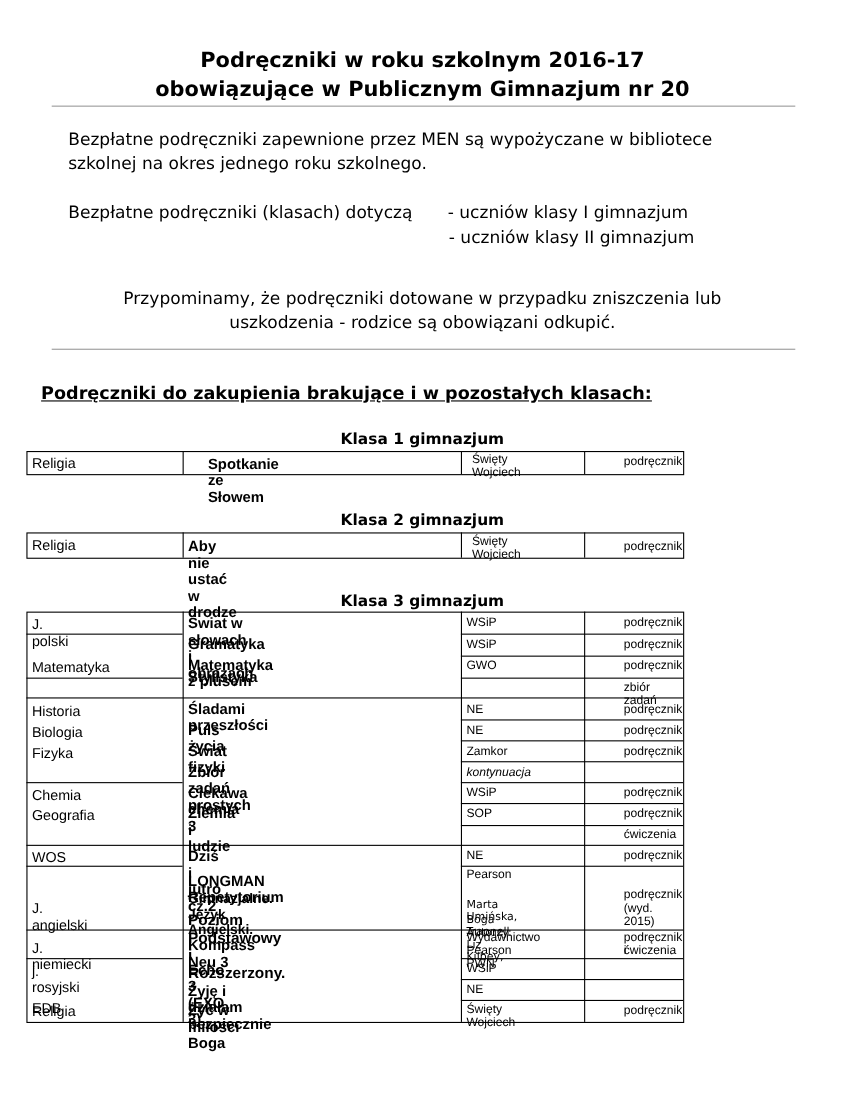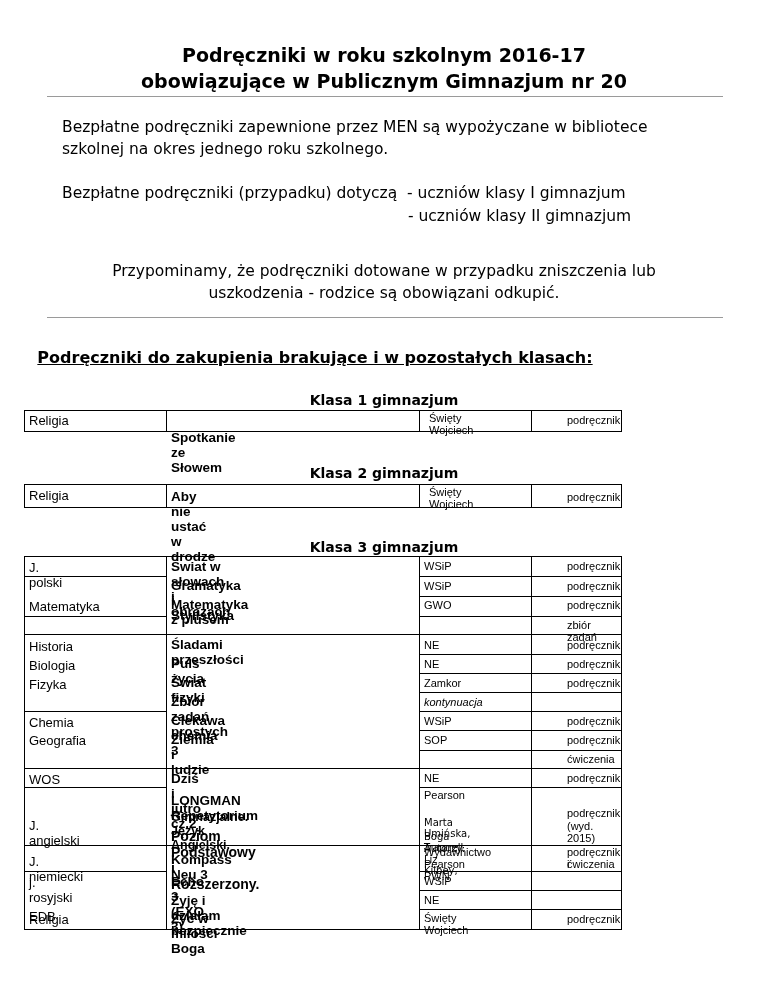--- a/index.html
+++ b/index.html
@@ -26,38 +26,38 @@
 </head>
 <body>
 
 <div class="abs title" style="top:42px;">Podręczniki w roku szkolnym 2016-17</div>
 <div class="abs title" style="top:68px;">obowiązujące w Publicznym Gimnazjum nr 20</div>
 <div class="hr" style="top:96px;"></div>
 
 <div class="para" style="top:116px;">Bezpłatne podręczniki zapewnione przez MEN są wypożyczane w bibliotece</div>
 <div class="para" style="top:138px;">szkolnej na okres jednego roku szkolnego.</div>
 
-<div class="para" style="top:182px;">Bezpłatne podręczniki (przypadku) dotyczą</div>
+<div class="para" style="top:182px;">Bezpłatne podręczniki (klasach) dotyczą</div>
 <div class="para" style="top:182px; left:407px;">- uczniów klasy I gimnazjum</div>
 <div class="para" style="top:205px; left:408px;">- uczniów klasy II gimnazjum</div>
 
 <div class="center" style="top:260px;">Przypominamy, że podręczniki dotowane w przypadku zniszczenia lub</div>
 <div class="center" style="top:282px;">uszkodzenia - rodzice są obowiązani odkupić.</div>
 <div class="hr" style="top:317px;"></div>
 
 <div class="section-head" style="top:348px;">Podręczniki do zakupienia brakujące i w pozostałych klasach:</div>
 
 <div class="class-head" style="top:392px;">Klasa 1 gimnazjum</div>
 <div class="grid" style="top:410px;">
   <div class="box" style="left:0; top:0; width:596px; height:20px;"></div>
   <div class="vline" style="left:142px; top:0; height:21px;"></div>
   <div class="vline" style="left:395px; top:0; height:21px;"></div>
   <div class="vline" style="left:507px; top:0; height:21px;"></div>
   <div class="cell t-subj" style="top:3px;">Religia</div>
-  <div class="cell t-ttl" style="top:20px;">Spotkanie ze Słowem</div>
+  <div class="cell t-ttl" style="top:4px;margin-left:18px;">Spotkanie ze Słowem</div>
   <div class="cell t-pub" style="top:2px; left:405px;">Święty Wojciech</div>
   <div class="cell t-kind" style="top:4px;">podręcznik</div>
 </div>
 
 <div class="class-head" style="top:465px;">Klasa 2 gimnazjum</div>
 <div class="grid" style="top:484px;">
   <div class="box" style="left:0; top:0; width:596px; height:22px;"></div>
   <div class="vline" style="left:142px; top:0; height:23px;"></div>
   <div class="vline" style="left:395px; top:0; height:23px;"></div>
   <div class="vline" style="left:507px; top:0; height:23px;"></div>

